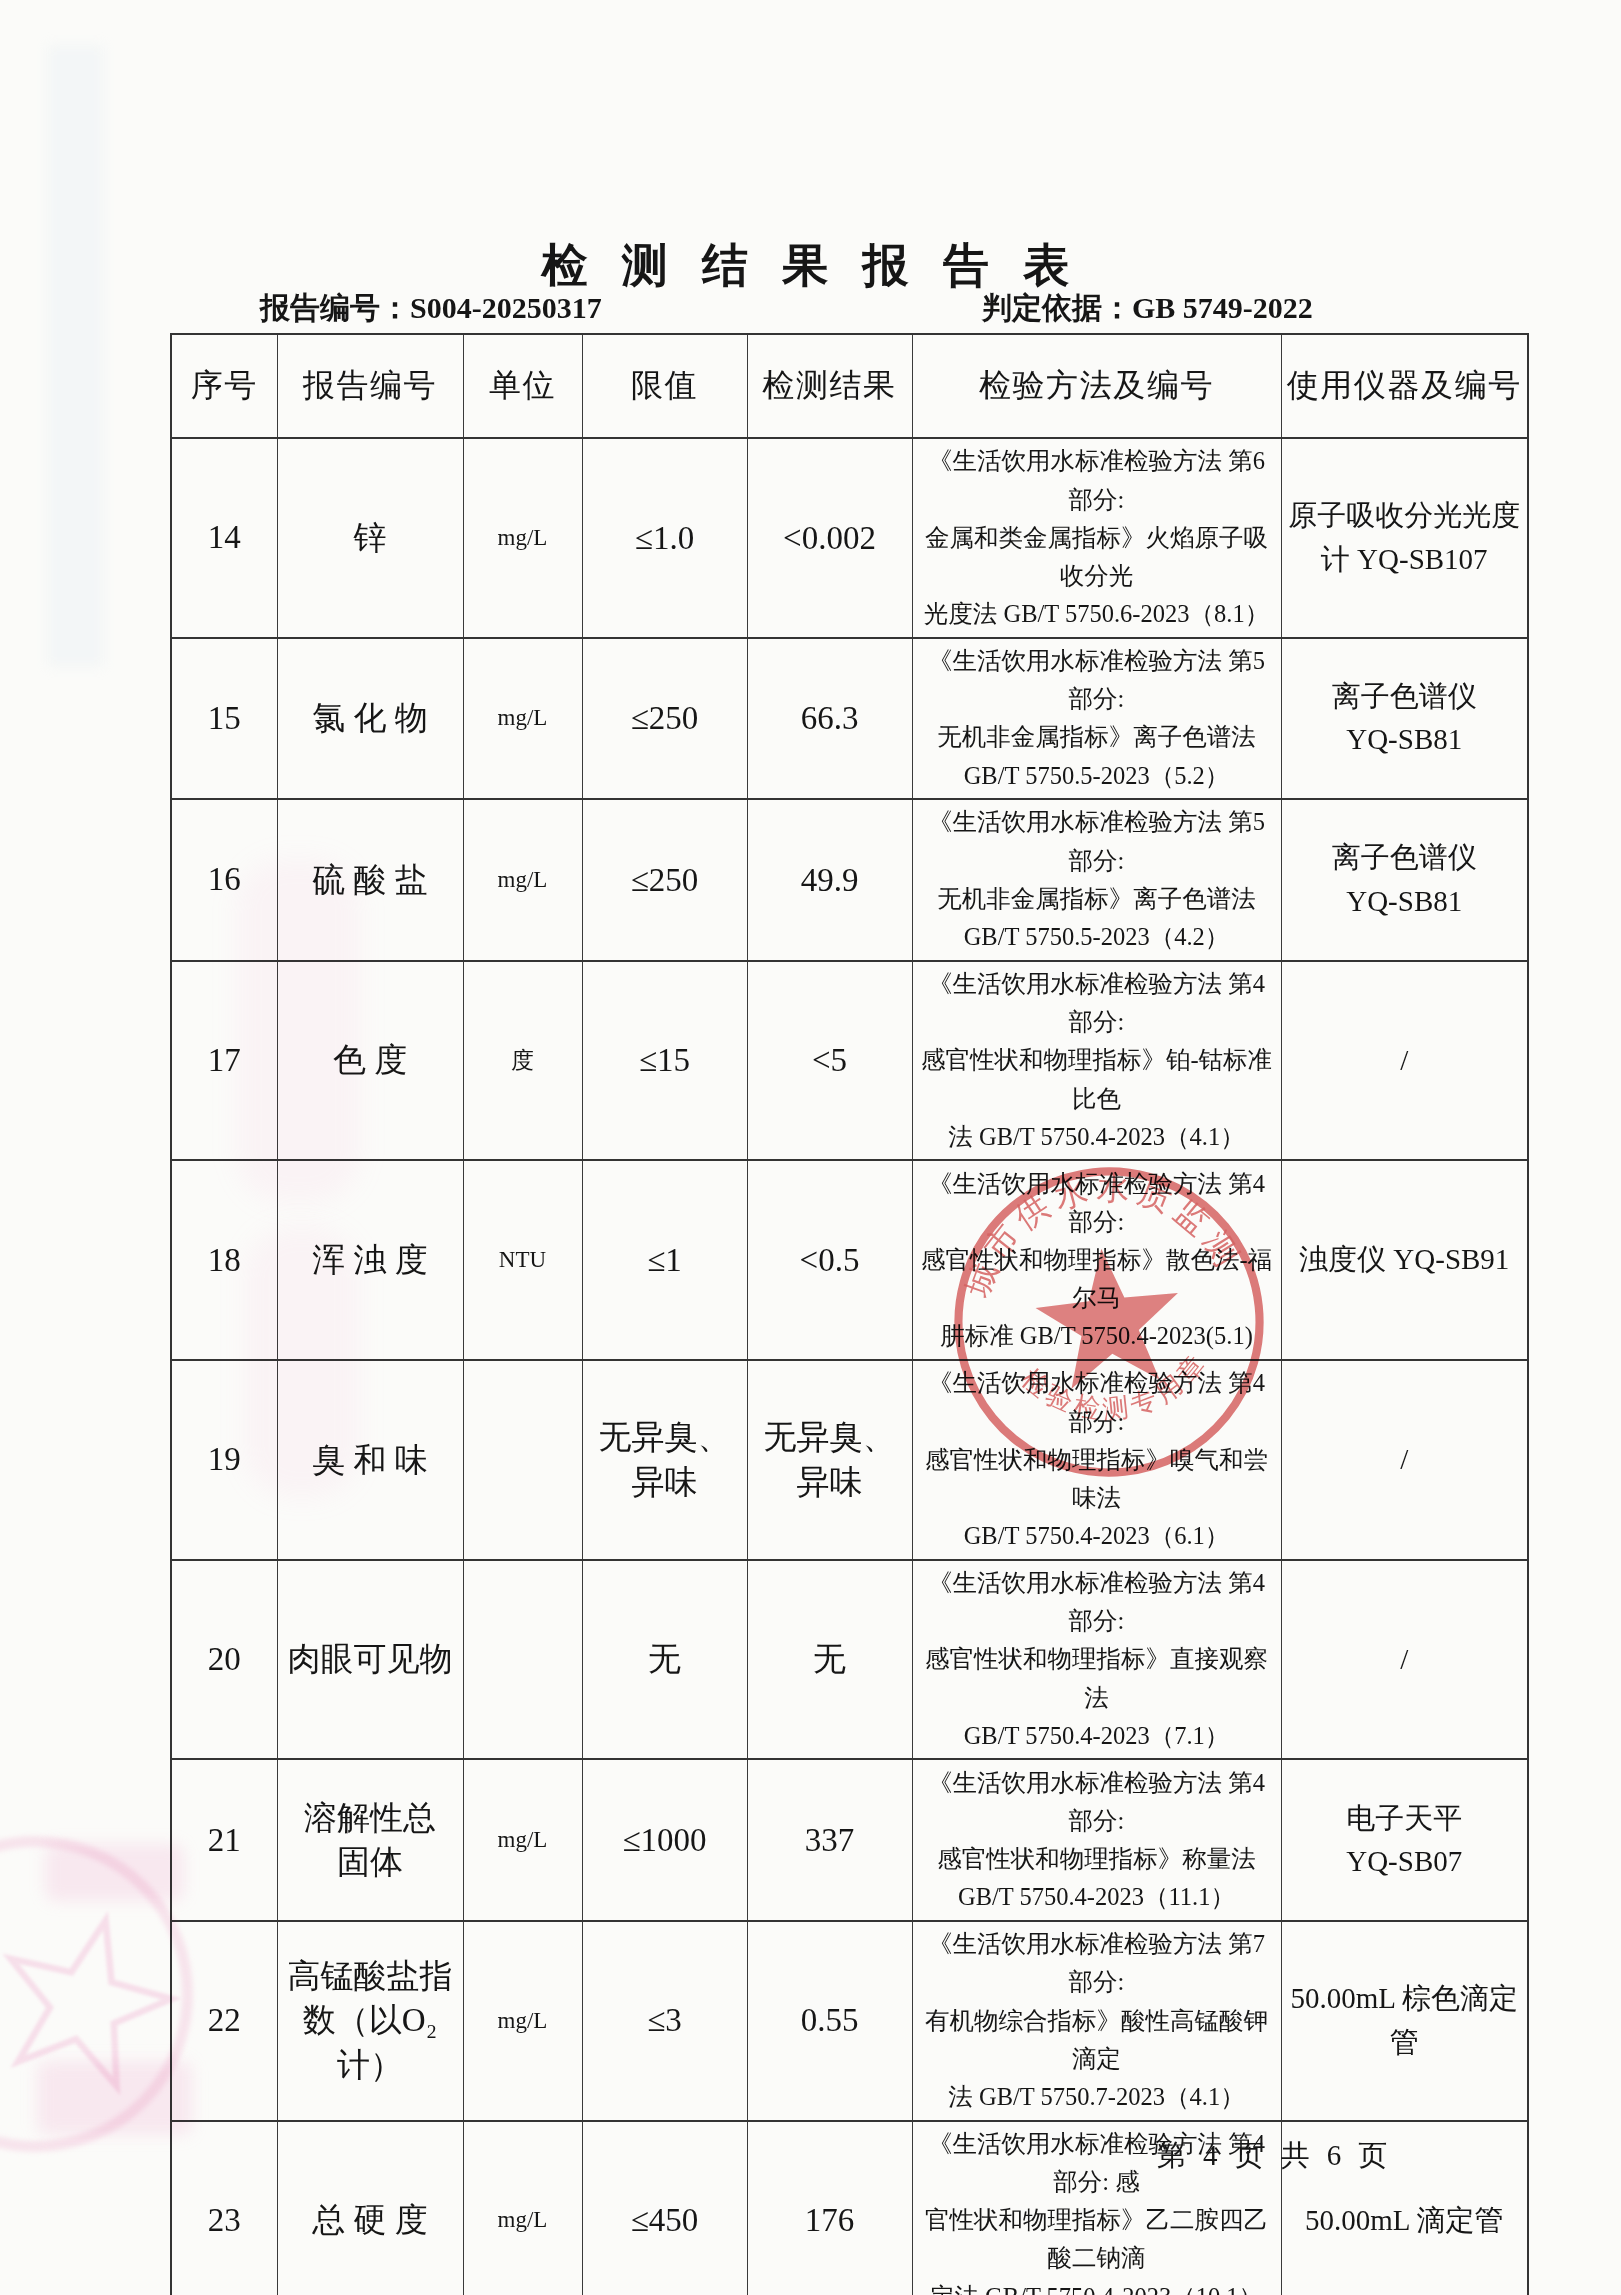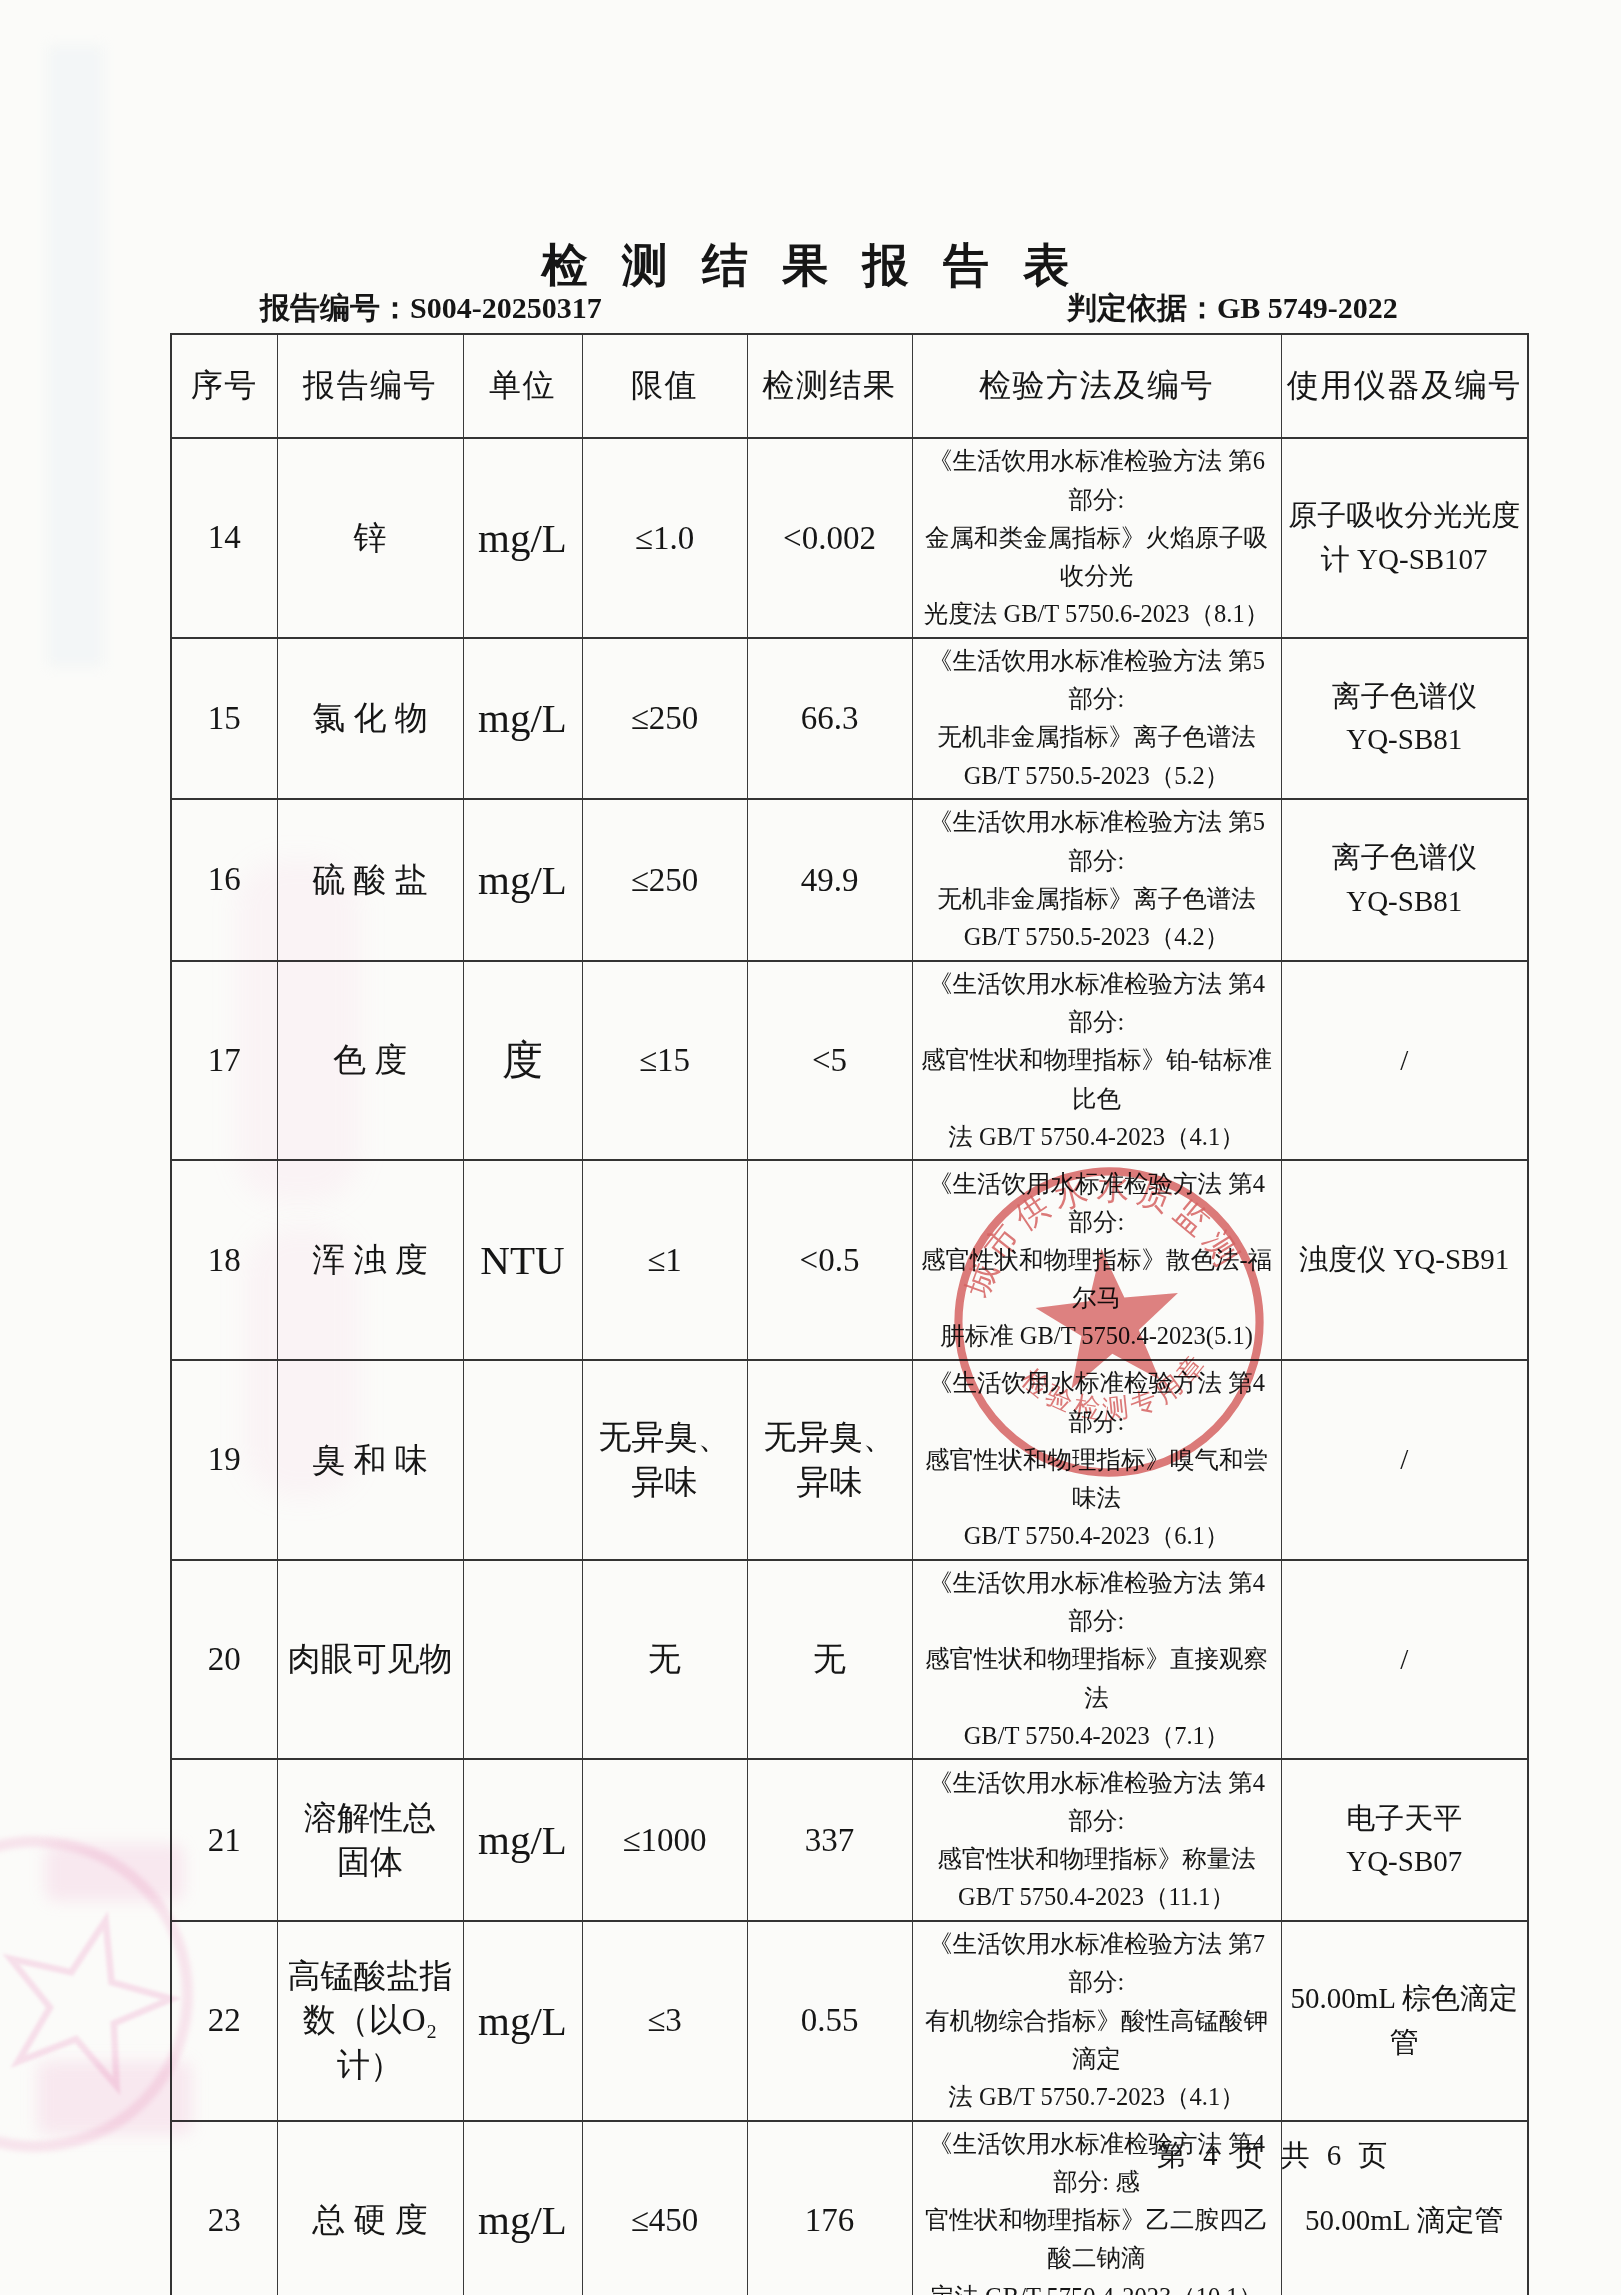--- a/index.html
+++ b/index.html
@@ -8,39 +8,39 @@
     background:#fbfbf9;color:#161616;
     font-family:"Liberation Serif","DejaVu Serif",serif;
   }
   .page-title{
     position:absolute;top:214px;left:0;width:100%;
     text-align:center;font-size:46px;font-weight:700;
     letter-spacing:11.4px;white-space:nowrap;margin-top:21px;
   }
   .meta-line{position:absolute;top:288px;left:0;width:100%;height:41px;font-weight:700;font-size:30px;}
   .meta-report{position:absolute;left:260px;top:0;white-space:nowrap;}
-  .meta-basis{position:absolute;left:1067px;top:0;white-space:nowrap;}
+  .meta-basis{position:absolute;left:982px;top:0;white-space:nowrap;}
   table.report{
     position:absolute;left:170px;top:333px;width:1357px;
     border-collapse:collapse;table-layout:fixed;
     border:2.5px solid #343434;
   }
   table.report th, table.report td{
     border:1.6px solid #3a3a3a;
     text-align:center;vertical-align:middle;
     padding:3.3px 4.9px;box-sizing:border-box;
     overflow:hidden;
   }
   table.report tr{border-top:2.5px solid #343434;}
   thead tr{height:104px;}
   tbody tr{height:128px;}
   th{font-size:32px;font-weight:400;letter-spacing:1.6px;}
   td.c-no{font-size:33px;}
   td.c-item{font-size:33px;white-space:pre-line;line-height:1.35;}
-  td.c-unit{font-size:41px;}
+  td.c-unit{font-size:23px;}
   td.c-limit,td.c-result{font-size:33px;white-space:pre-line;line-height:1.35;}
   td.c-method{font-size:24.5px;line-height:1.56;white-space:pre-line;letter-spacing:0px;margin-top:47px;}
   td.c-instr{font-size:29px;line-height:1.5;white-space:pre-line;}
   .page-footer{
     position:absolute;left:1157px;top:2136px;
     font-size:29px;letter-spacing:4.9px;white-space:nowrap;
   }
   .stamp{
     position:absolute;left:947px;top:1160px;width:324px;height:324px;
     mix-blend-mode:multiply;opacity:.78;transform:rotate(-6deg);

